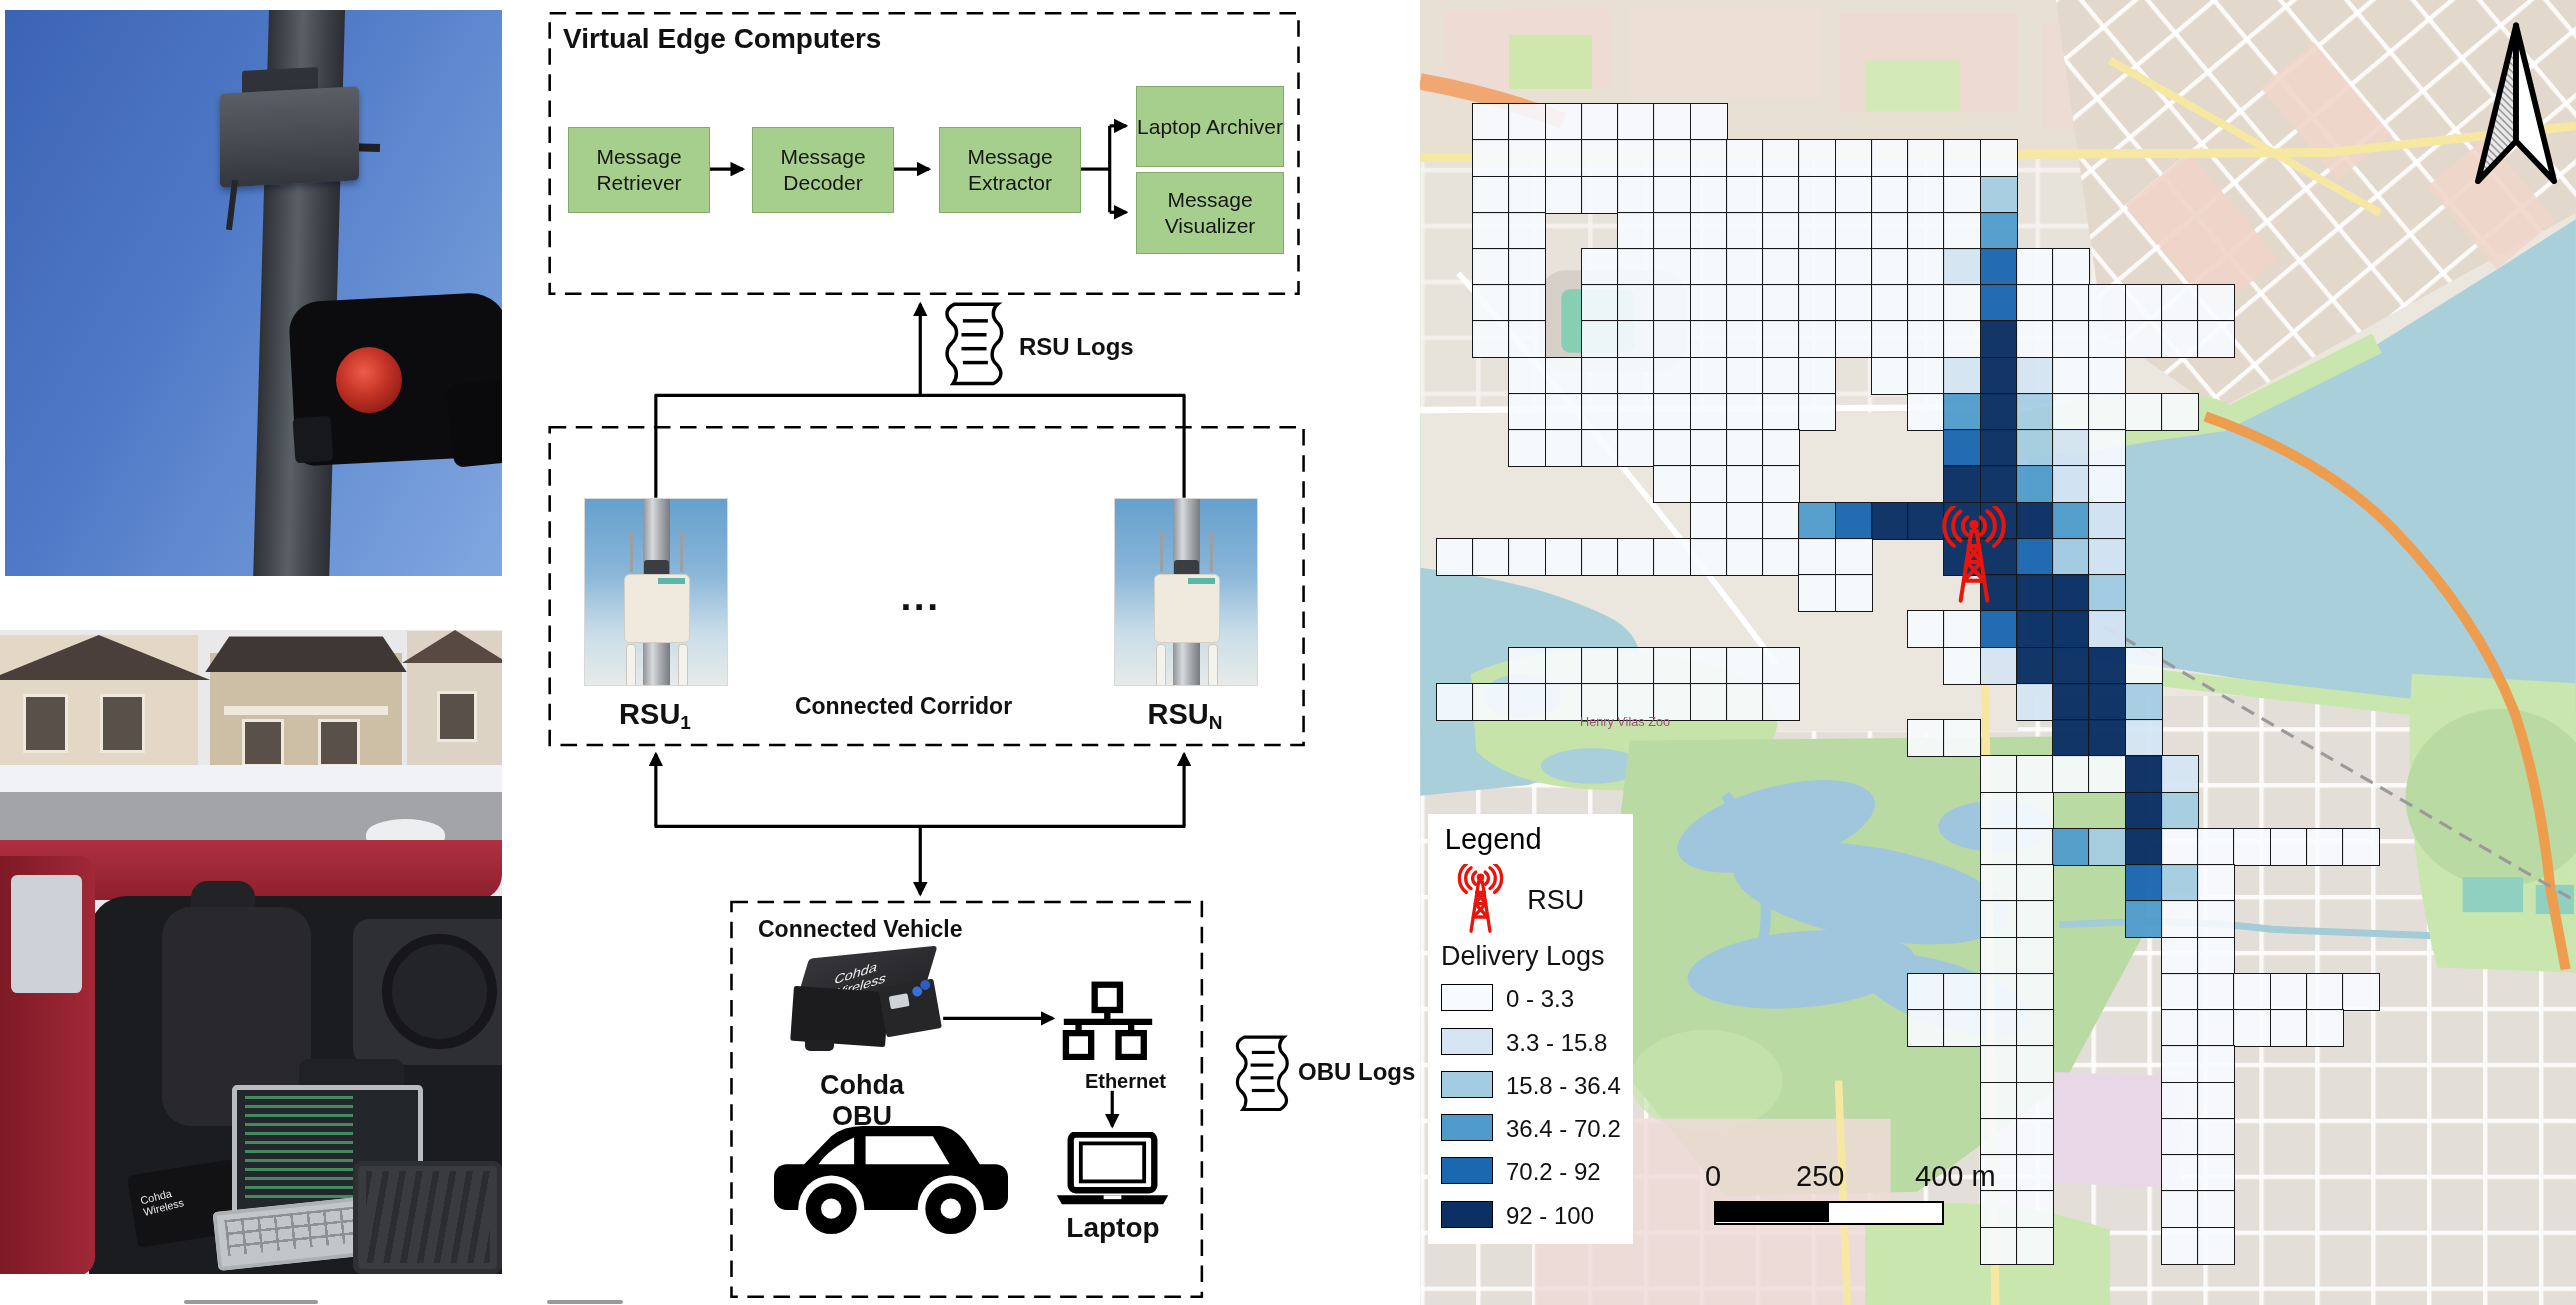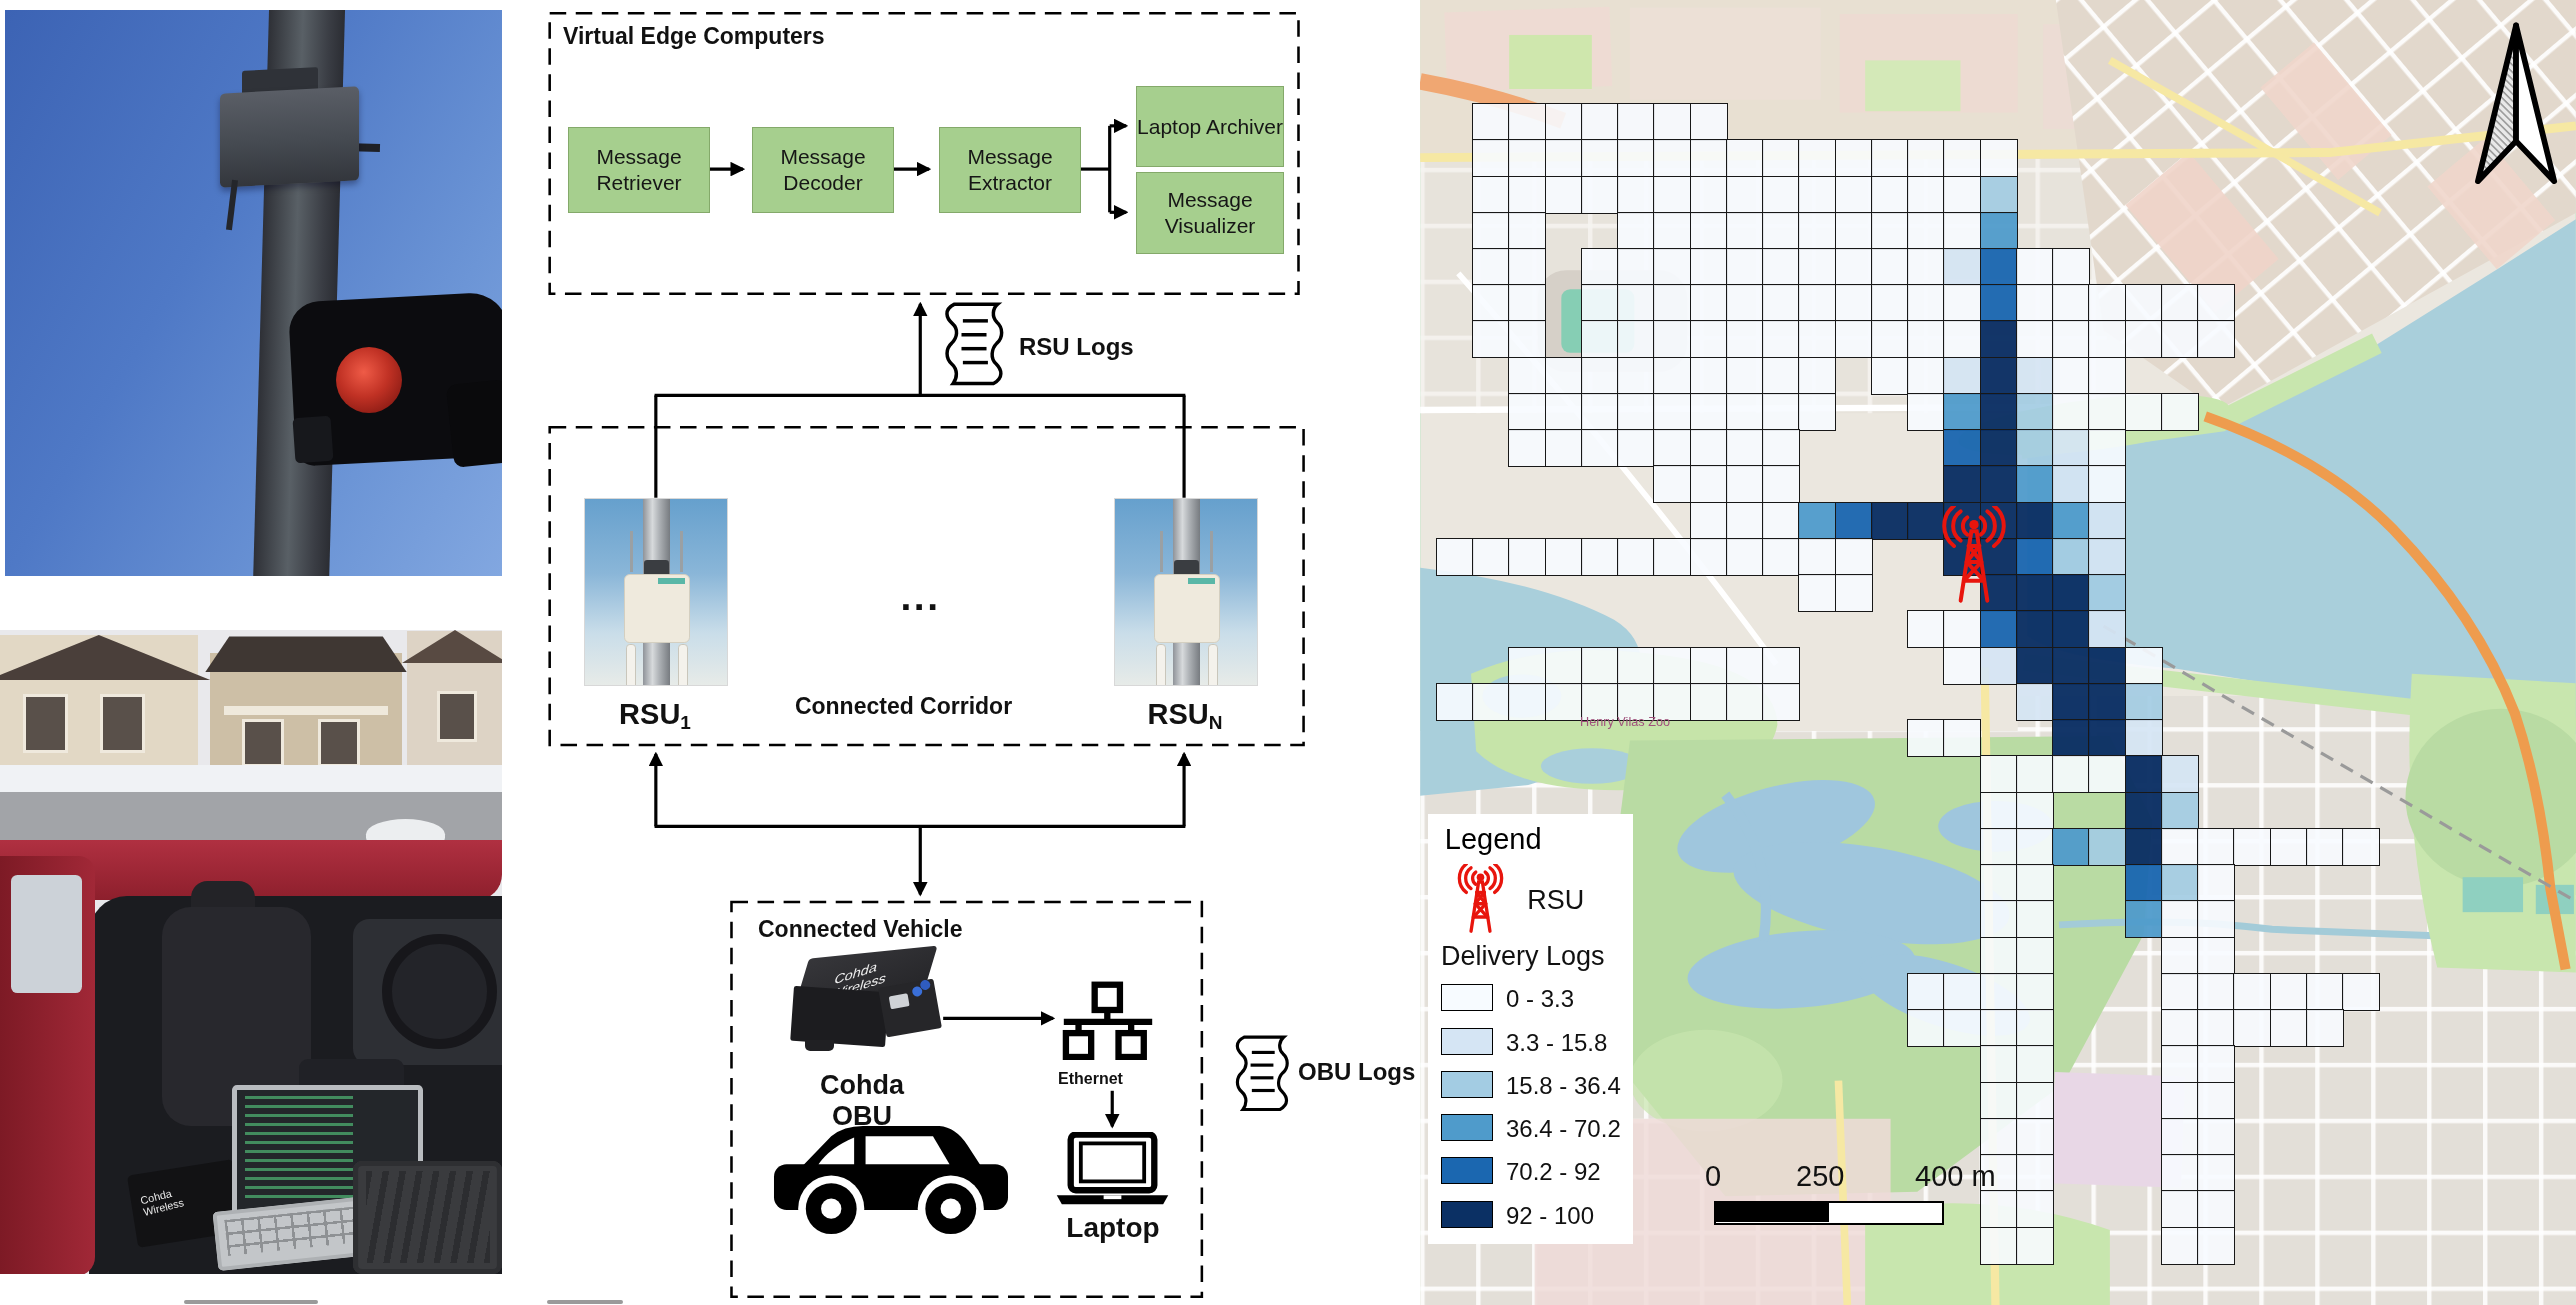--- a/index.html
+++ b/index.html
@@ -48,21 +48,21 @@
   .cohdabox{left:132px;top:537px;width:107px;height:73px;background:#121214;transform:rotate(-9deg);position:absolute;border-radius:5.1px;}
   .cohdabox span{position:absolute;left:10.2px;top:18px;color:#e8e8e8;font-size:10.8px;line-height:12px;transform:rotate(-5deg);display:block;width:57px;}
   .mat{left:353px;top:531px;width:149px;height:113px;position:absolute;background:#3a3b3e;border-radius:9px;
     box-shadow:inset 0 0 0 5.1px #2e2f32;}
   .matribs{position:absolute;left:12.7px;top:10.2px;width:124px;height:92px;
     background:repeating-linear-gradient(100deg,#2c2d30 0 6.4px,transparent 6.4px 16.5px);}
   .antpuck{left:366px;top:189px;width:79px;height:30.5px;background:#eceef0;border-radius:50% 50% 40% 40%;position:absolute;}
   .capfrag{position:absolute;background:#9a9a9a;height:3.8px;border-radius:1.9px;}
 
   
-  .dashedbox-label{font-weight:700;font-size:23px;}
+  .dashedbox-label{font-weight:700;font-size:28px;}
   .gnode{background:#a6cf8e;border:1.3px solid #84a96a;display:flex;align-items:center;justify-content:center;
     text-align:center;font-size:21px;line-height:1.22;color:#161616;}
   .biglabel{font-weight:700;font-size:23px;}
   .rsuphoto{width:142px;height:186px;overflow:hidden;border:0.6px solid #d8d8d8;
     background:linear-gradient(180deg,#66a0cd 0%,#8ab6d8 40%,#c9dde9 72%,#e7ebe8 100%);}
   .rp-pole{position:absolute;left:58px;top:0;width:27px;height:186px;
     background:linear-gradient(90deg,#8f9399 0%,#d7dadc 35%,#aeb2b6 60%,#777b80 100%);}
   .rp-dev{position:absolute;left:39px;top:75px;width:64px;height:67px;background:#efeadd;border:0.6px solid #d4cfc0;border-radius:5.7px;}
   .rp-teal{position:absolute;right:3.8px;top:3.2px;width:27px;height:5.7px;background:#59b7a7;}
   .rp-clamp{position:absolute;left:59px;top:61px;width:25.4px;height:16.5px;background:#3a3d41;border-radius:3.2px;}
@@ -249,21 +249,21 @@
     <g fill="none" stroke="#000" stroke-width="9">
       <rect x="48" y="5" width="36" height="36"></rect>
       <line x1="66" y1="41" x2="66" y2="58"></line>
       <line x1="4" y1="58" x2="130" y2="58"></line>
       <line x1="25" y1="58" x2="25" y2="74"></line>
       <line x1="100" y1="58" x2="100" y2="74"></line>
       <rect x="7" y="74" width="36" height="34"></rect>
       <rect x="82" y="74" width="36" height="34"></rect>
     </g>
   </svg>
-  <div class="abs" style="left:1058px;top:1070px;width:108px;text-align:left;font-weight:700;font-size:16px;z-index:6;">Ethernet</div>
+  <div class="abs" style="left:1058px;top:1070px;width:108px;text-align:right;font-weight:700;font-size:20px;z-index:6;">Ethernet</div>
 
   <svg class="abs" style="left:1050px;top:1132px;z-index:6;" width="125" height="76" viewBox="0 0 196 120">
     <rect x="32" y="4" width="132" height="88" rx="8" fill="#fff" stroke="#000" stroke-width="10"></rect>
     <rect x="48" y="18" width="100" height="60" fill="#fff" stroke="#000" stroke-width="6"></rect>
     <path d="M10,100 L186,100 L178,114 L18,114 Z" fill="#000"></path>
     <rect x="84" y="100" width="28" height="6" fill="#fff"></rect>
   </svg>
   <div class="abs" style="left:1048px;top:1212px;width:130px;text-align:center;font-weight:700;font-size:28px;z-index:6;">Laptop</div>
 
   <svg class="abs" style="left:760px;top:1108px;z-index:6;" width="262" height="139" viewBox="0 0 412 218">

